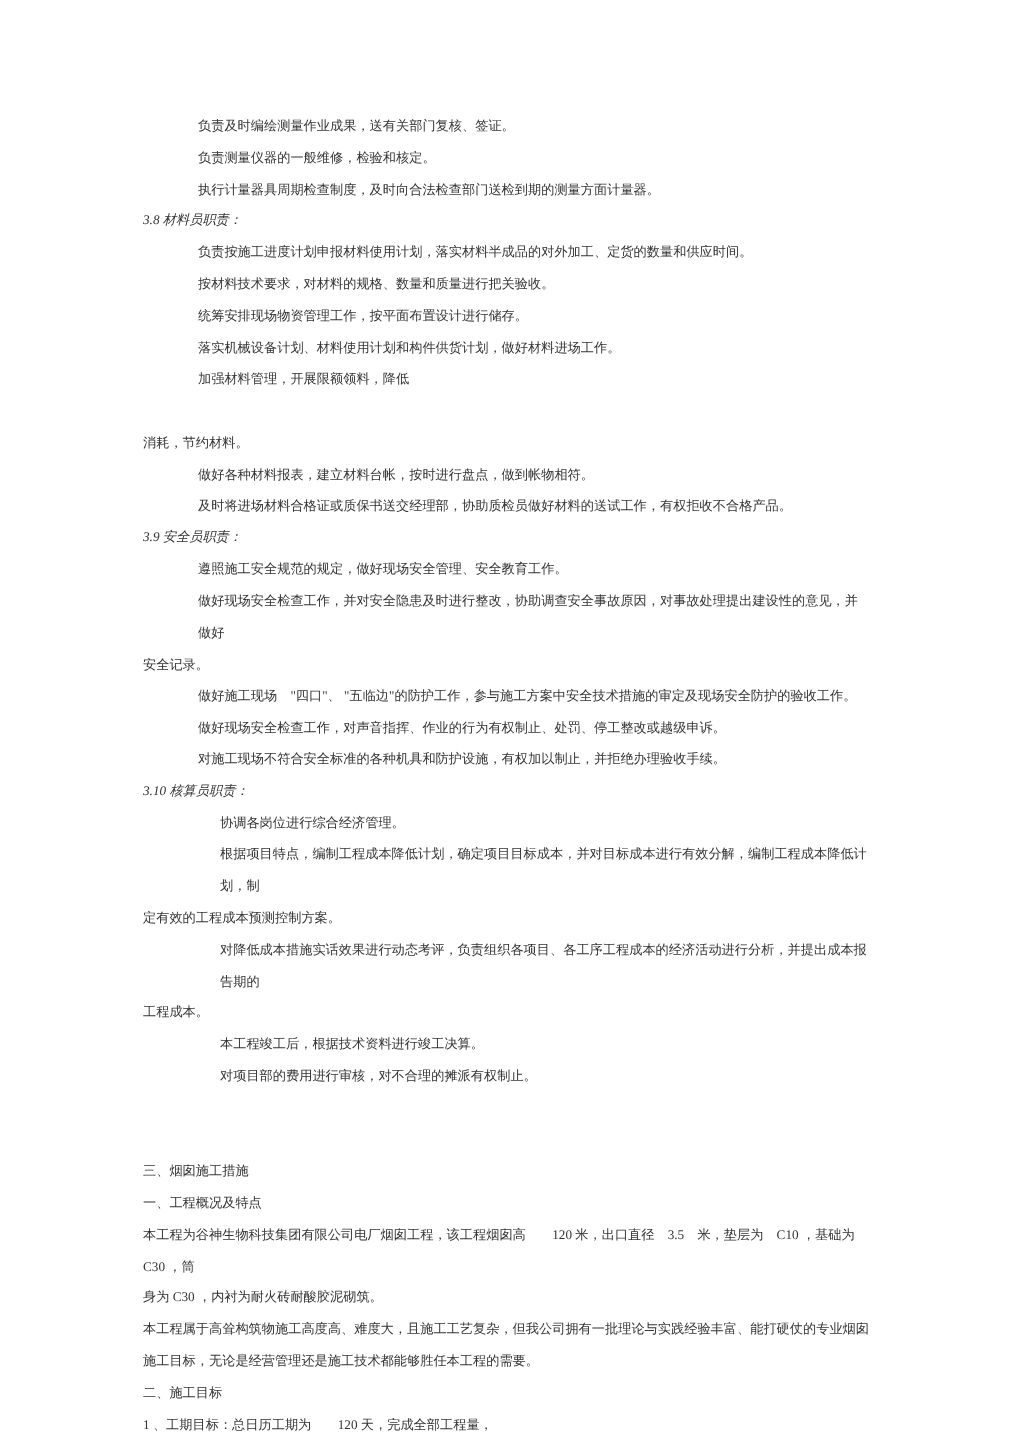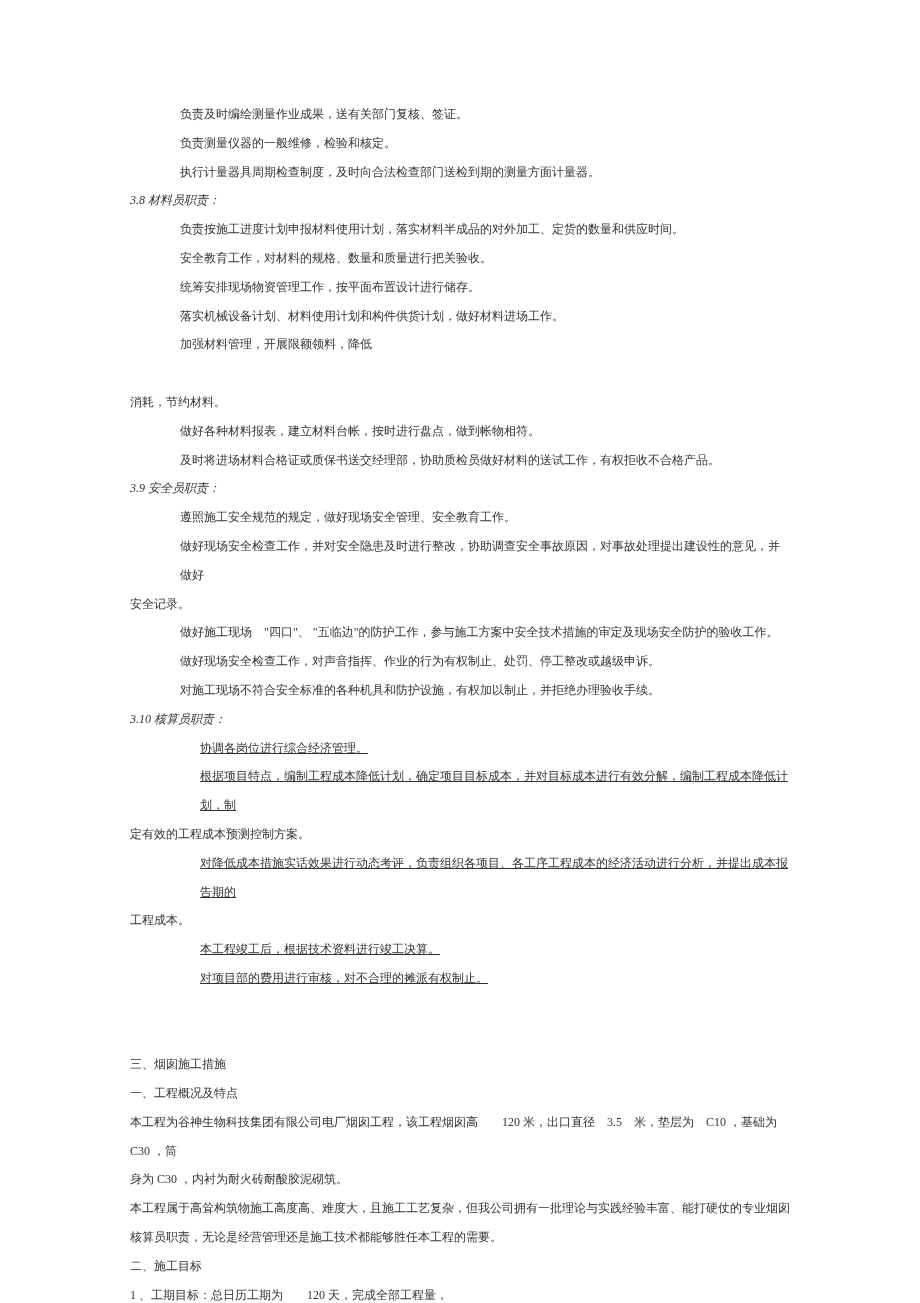--- a/index.html
+++ b/index.html
@@ -7,35 +7,35 @@
       font-size: 12px;
       line-height: 2.4;
       color: #333;
       margin: 0;
       padding: 100px 130px 60px 130px;
       background: #fff;
       width: 920px;
       box-sizing: border-box;
     }
     .indent-1 { padding-left: 50px; }
-    .indent-2 { padding-left: 70px; text-decoration: underline; }
+    .indent-2 { padding-left: 70px; }
     .section-head { padding-left: 0; font-family: Liberation Serif, serif; }
     p { margin: 0; }
     .num-hdr { padding-left: 0; font-style: italic; }
   </style>
 </head>
 <body>
 
 <div id="doc">
     <p class="indent-1">负责及时编绘测量作业成果，送有关部门复核、签证。</p>
     <p class="indent-1">负责测量仪器的一般维修，检验和核定。</p>
     <p class="indent-1">执行计量器具周期检查制度，及时向合法检查部门送检到期的测量方面计量器。</p>
     <p class="num-hdr">3.8  材料员职责：</p>
     <p class="indent-1">负责按施工进度计划申报材料使用计划，落实材料半成品的对外加工、定货的数量和供应时间。</p>
-    <p class="indent-1">安全教育工作，对材料的规格、数量和质量进行把关验收。</p>
+    <p class="indent-1">按材料技术要求，对材料的规格、数量和质量进行把关验收。</p>
     <p class="indent-1">统筹安排现场物资管理工作，按平面布置设计进行储存。</p>
     <p class="indent-1">落实机械设备计划、材料使用计划和构件供货计划，做好材料进场工作。</p>
     <p class="indent-1">加强材料管理，开展限额领料，降低</p>
     <p class="section-head">&nbsp;</p>
     <p class="section-head">消耗，节约材料。</p>
     <p class="indent-1">做好各种材料报表，建立材料台帐，按时进行盘点，做到帐物相符。</p>
     <p class="indent-1">及时将进场材料合格证或质保书送交经理部，协助质检员做好材料的送试工作，有权拒收不合格产品。</p>
     <p class="num-hdr">3.9   安全员职责：</p>
     <p class="indent-1">遵照施工安全规范的规定，做好现场安全管理、安全教育工作。</p>
     <p class="indent-1">做好现场安全检查工作，并对安全隐患及时进行整改，协助调查安全事故原因，对事故处理提出建设性的意见，并做好</p>
@@ -51,16 +51,16 @@
     <p class="section-head">工程成本。</p>
     <p class="indent-2">本工程竣工后，根据技术资料进行竣工决算。</p>
     <p class="indent-2">对项目部的费用进行审核，对不合理的摊派有权制止。</p>
     <p class="section-head">&nbsp;</p>
     <p class="section-head">&nbsp;</p>
     <p class="section-head">三、烟囱施工措施</p>
     <p class="section-head">一、工程概况及特点</p>
     <p class="section-head">本工程为谷神生物科技集团有限公司电厂烟囱工程，该工程烟囱高　　120 米，出口直径　3.5　米，垫层为　C10 ，基础为　C30 ，筒</p>
     <p class="section-head">身为 C30 ，内衬为耐火砖耐酸胶泥砌筑。</p>
     <p class="section-head">本工程属于高耸构筑物施工高度高、难度大，且施工工艺复杂，但我公司拥有一批理论与实践经验丰富、能打硬仗的专业烟囱</p>
-    <p class="section-head">核算员职责，无论是经营管理还是施工技术都能够胜任本工程的需要。</p>
+    <p class="section-head">施工目标，无论是经营管理还是施工技术都能够胜任本工程的需要。</p>
     <p class="section-head">二、施工目标</p>
     <p class="section-head">1 、工期目标：总日历工期为　　120 天，完成全部工程量，</p>
   </div>
 
 </body></html>

